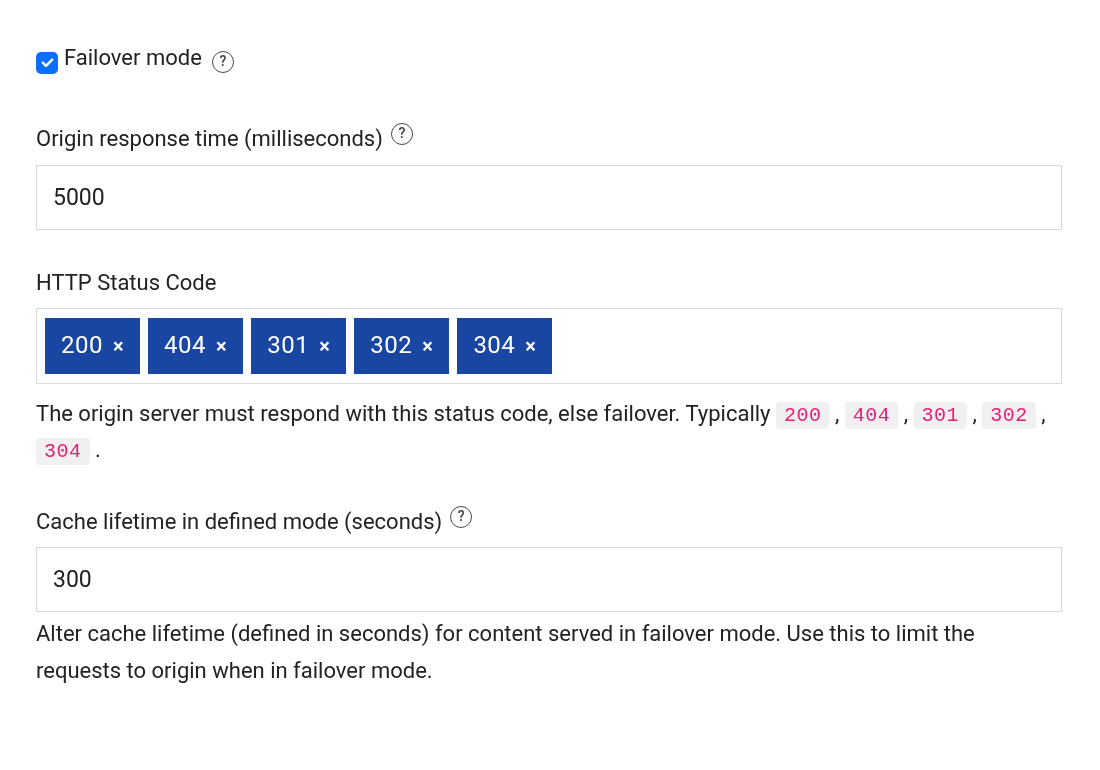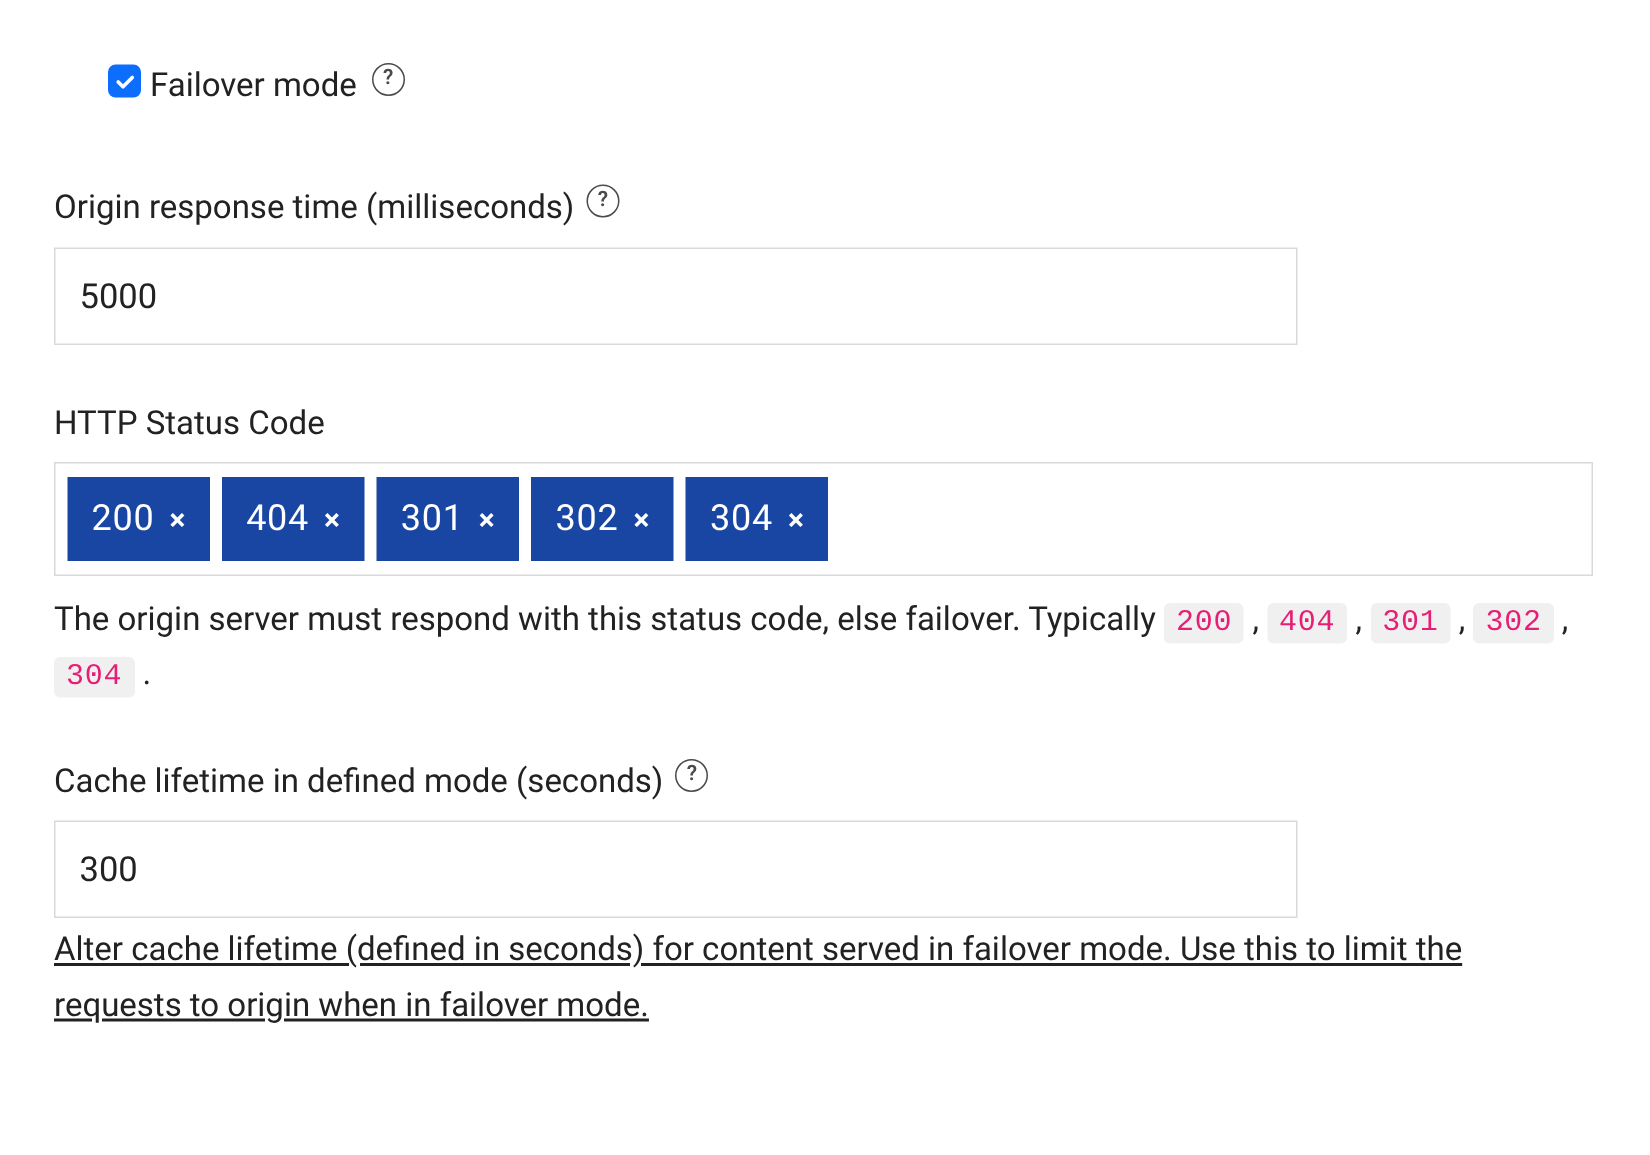--- a/index.html
+++ b/index.html
@@ -14,24 +14,23 @@
     background: #fff;
     padding: 43px 36px;
     width: 1100px;
     line-height: 1.4;
   }
   .field-group {
     margin-bottom: 38px;
   }
   .checkbox-row {
     display: flex;
-    align-items: flex-start;
+    align-items: flex-end;
     gap: 6px;
     margin-bottom: 50px;
-    margin-left: 36px;
   }
   .checkbox {
     width: 22px;
     height: 22px;
     border-radius: 5px;
     background: #0d6efd;
     display: flex;
     align-items: center;
     justify-content: center;
     flex-shrink: 0;
@@ -64,21 +63,21 @@
     top: -1px;
   }
   .field-label {
     font-size: 22px;
     color: #222;
     margin-bottom: 10px;
     display: flex;
     gap: 4px;
   }
   .text-input {
-    width: 829px;
+    width: 1026px;
     max-width: 100%;
     border: 1px solid #d9d9d9;
     background: #fff;
     font-size: 23px;
     color: #222;
     padding: 18px 16px;
     outline: none;
     font-family: inherit;
   }
   .tags-input {
@@ -121,21 +120,20 @@
     background: #f0f0f0;
     color: #e61e75;
     font-family: "SFMono-Regular", Consolas, "Liberation Mono", Menlo, monospace;
     font-size: 20px;
     padding: 2px 8px;
     border-radius: 4px;
     letter-spacing: 0.5px;
   }
   .last-field .help-text {
     margin-top: 4px;
-    text-decoration: underline;
   }
 </style>
 </head>
 <body>
 
 <div class="checkbox-row">
   <div class="checkbox">
     <svg viewBox="0 0 16 16">
       <path fill="none" stroke="#fff" stroke-width="2.6" stroke-linecap="round" stroke-linejoin="round" d="M3 8.2 L6.4 11.6 L13 5"></path>
     </svg>

